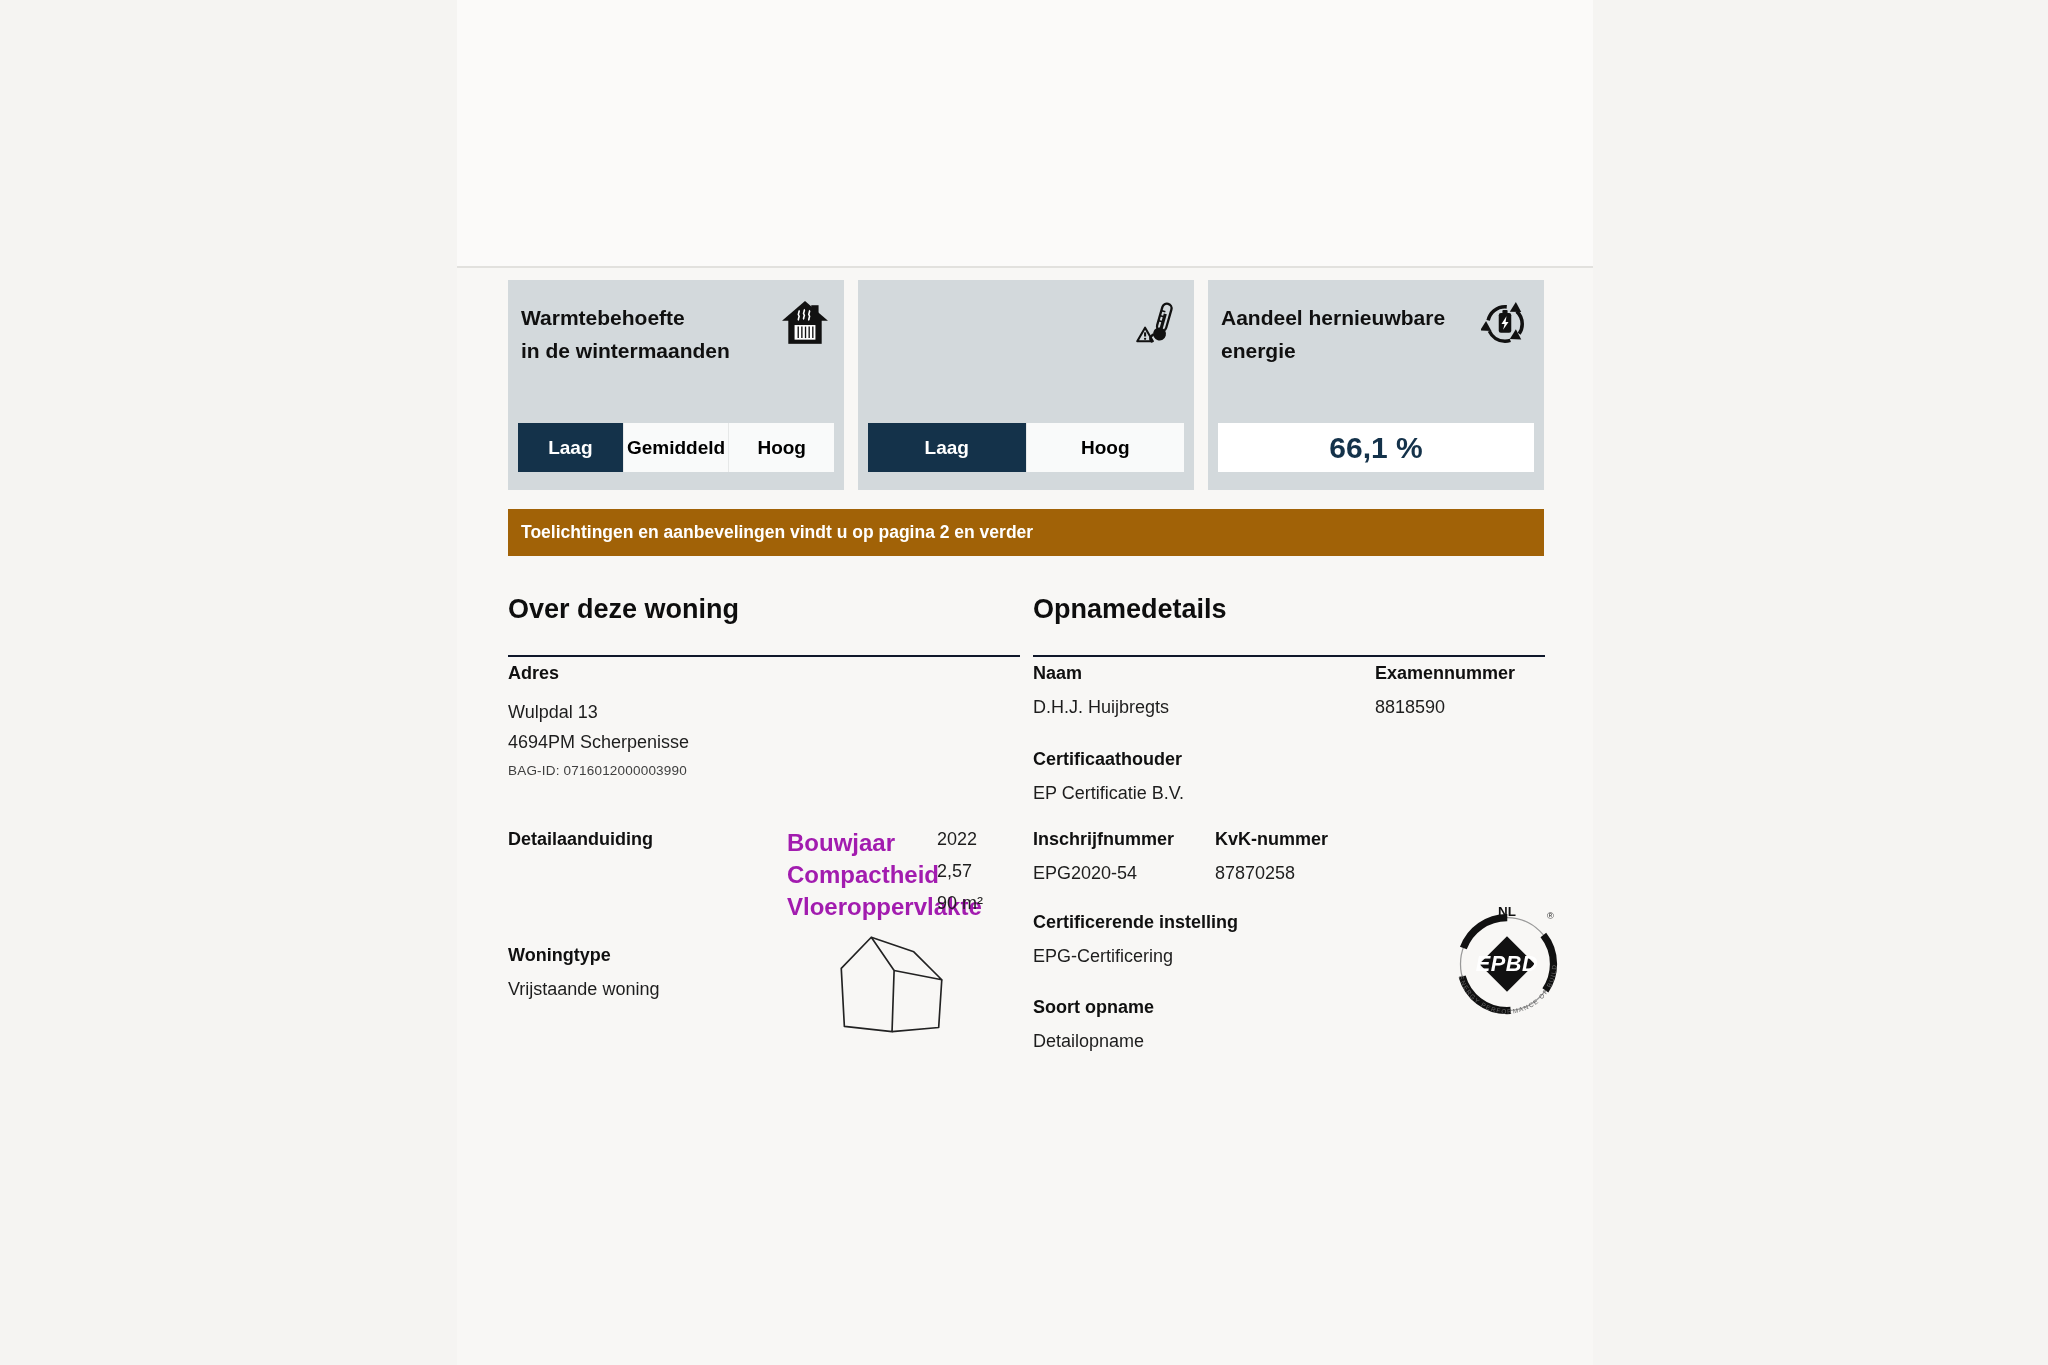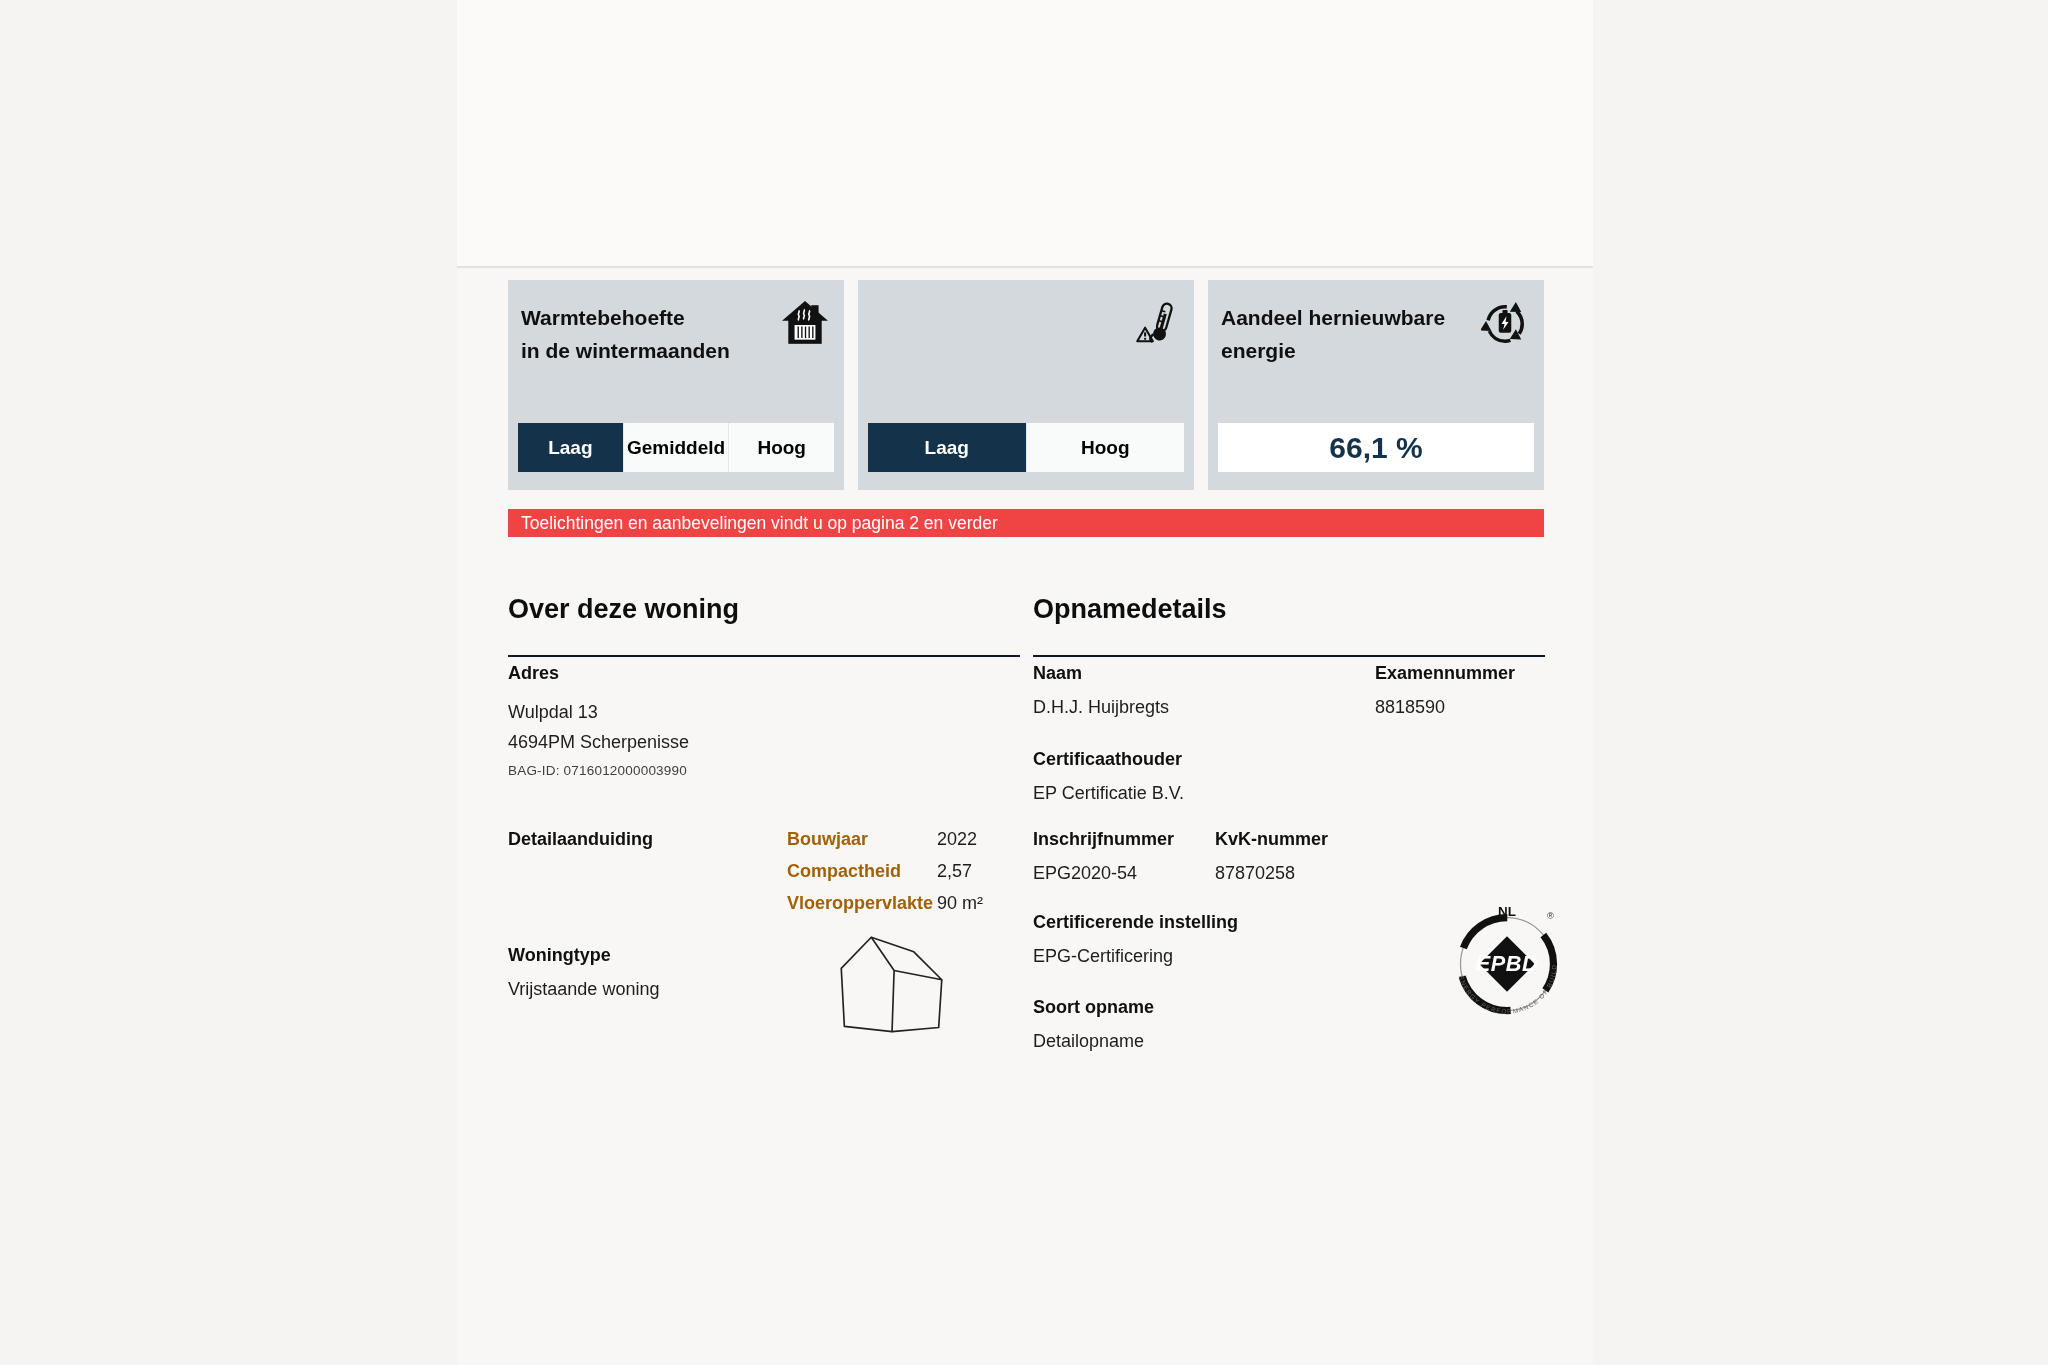--- a/index.html
+++ b/index.html
@@ -29,44 +29,44 @@
          font-family:"Liberation Sans", sans-serif; font-size:19px; font-weight:700;
          color:#000000; background:transparent; border:none; }
   .opt + .opt { border-left:1px solid #e6e8e8; }
   .opt.selected { background:#14324a; color:#ffffff; border-left:none; }
 
   .value-box { position:absolute; left:10px; right:10px; bottom:18px; height:49px; background:#ffffff;
                display:flex; align-items:center; justify-content:center;
                font-size:30px; font-weight:700; color:#14324a; }
 
   
-  .banner { position:absolute; top:229px; left:0; right:0; height:28px; background:#ef4444;
+  .banner { position:absolute; top:229px; left:0; right:0; height:47px; background:#a16207;
             display:flex; align-items:center; padding-left:13px;
-            color:#ffffff; font-size:17.5px; font-weight:400; }
+            color:#ffffff; font-size:17.5px; font-weight:700; }
 
   
   .col { position:absolute; top:315px; width:512px; height:525px; }
   .col-left  { left:0; }
   .col-right { left:525px; }
   .sec-head { border-bottom:2px solid #0f172a; padding-bottom:31px; }
   .sec-head h3 { font-size:27px; line-height:29px; font-weight:700; color:#0e0e0e; }
 
   .grp { position:absolute; left:0; }
   .lbl { font-size:18px; font-weight:700; color:#101010; }
   .val { font-size:18px; color:#1d1d1d; }
   .grp .lbl { margin-bottom:13px; }
   .addr .val { line-height:30px; margin-bottom:0; }
   .bag { font-size:13.5px; color:#404040; margin-top:6px; letter-spacing:0.2px; }
 
   .g-adres      { top:68px; }
   .g-detail     { top:234px; width:512px; }
   .g-woningtype { top:350px; }
   .facts { position:absolute; left:279px; top:0; }
   .f-row { display:flex; height:32px; align-items:flex-start; }
-  .f-lbl { width:150px; font-size:18px; font-weight:700; color:#a16207; }
+  .f-lbl { width:150px; font-size:24px; font-weight:700; color:#a21caf; }
   .f-val { font-size:18px; color:#1d1d1d; }
   .house-fig { position:absolute; left:326px; top:336px; width:114px; height:110px; }
 
   .rg-1 { top:68px;  width:512px; }
   .rg-2 { top:154px; }
   .rg-3 { top:234px; width:512px; }
   .rg-4 { top:317px; }
   .rg-5 { top:402px; }
   .sub { position:absolute; top:0; }
   .sub-exam { left:342px; }

